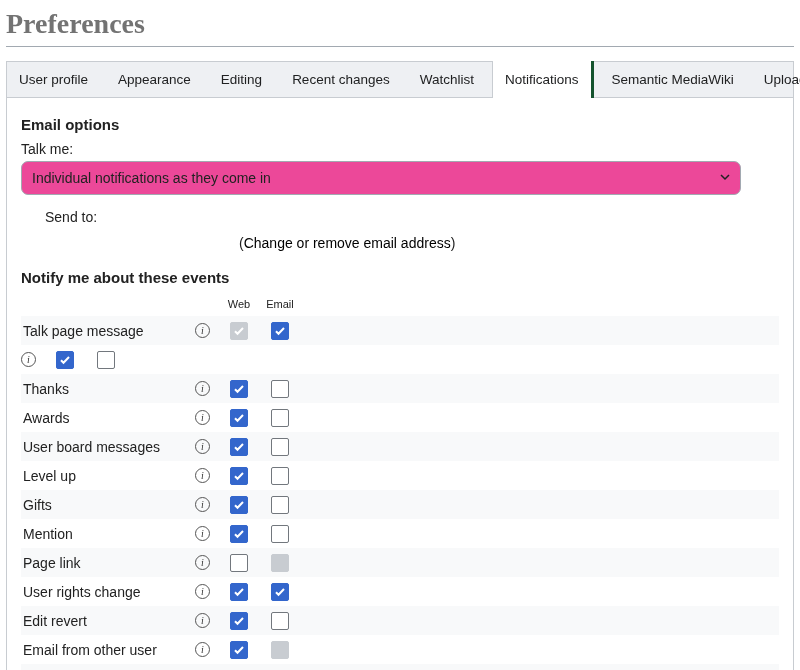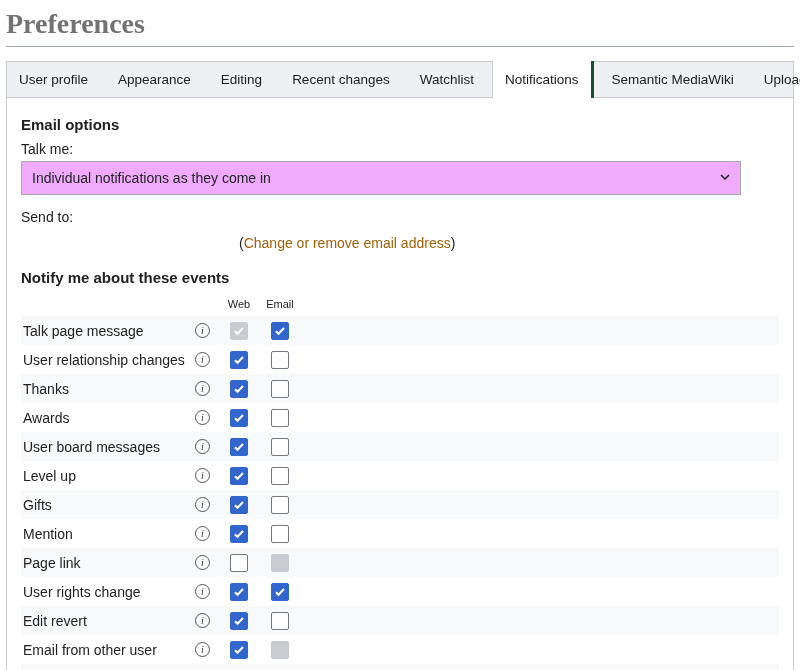--- a/index.html
+++ b/index.html
@@ -62,39 +62,40 @@
     margin-bottom: 4px;
   }
   .select-wrap {
     position: relative;
     width: 720px;
     max-width: 100%;
   }
   .select {
     width: 100%;
     border: 1px solid #a2a9b1;
-    border-radius: 0;
+    border-radius: 7px;
     padding: 8px 30px 8px 10px;
     font-size: 14px;
-    background: #f0abfc;
+    background: #ec4899;
     cursor: pointer;
   }
   .select-caret {
     position: absolute;
     right: 10px;
     top: 50%;
     transform: translateY(-50%);
     pointer-events: none;
   }
   .send-to {
     margin-top: 14px;
     font-size: 14px;
+    margin-left: 24px;
   }
   .change-link {
-    color: #a16207;
+    color: #000000;
     cursor: pointer;
     margin-left: 170px;
   }
   .paren { color: #222; }
   .events-section { margin-top: 18px; }
   .events-table {
     margin-top: 8px;
   }
   .events-header {
     display: flex;
@@ -220,21 +221,20 @@
               </div>
               <div class="cb email">
                 <span class="checkbox checked">
                   <svg class="checkmark" viewBox="0 0 12 12">
                     <path d="M2 6.2l2.5 2.6L10 3" fill="none" stroke="#fff" stroke-width="2"></path>
                   </svg>
                 </span>
               </div>
             </div>
             <div class="event-row">
-              <div class="label">User relationship changes</div>
               <div class="info">
                 <span class="info-icon">i</span>
               </div>
               <div class="cb">
                 <span class="checkbox checked">
                   <svg class="checkmark" viewBox="0 0 12 12">
                     <path d="M2 6.2l2.5 2.6L10 3" fill="none" stroke="#fff" stroke-width="2"></path>
                   </svg>
                 </span>
               </div>

